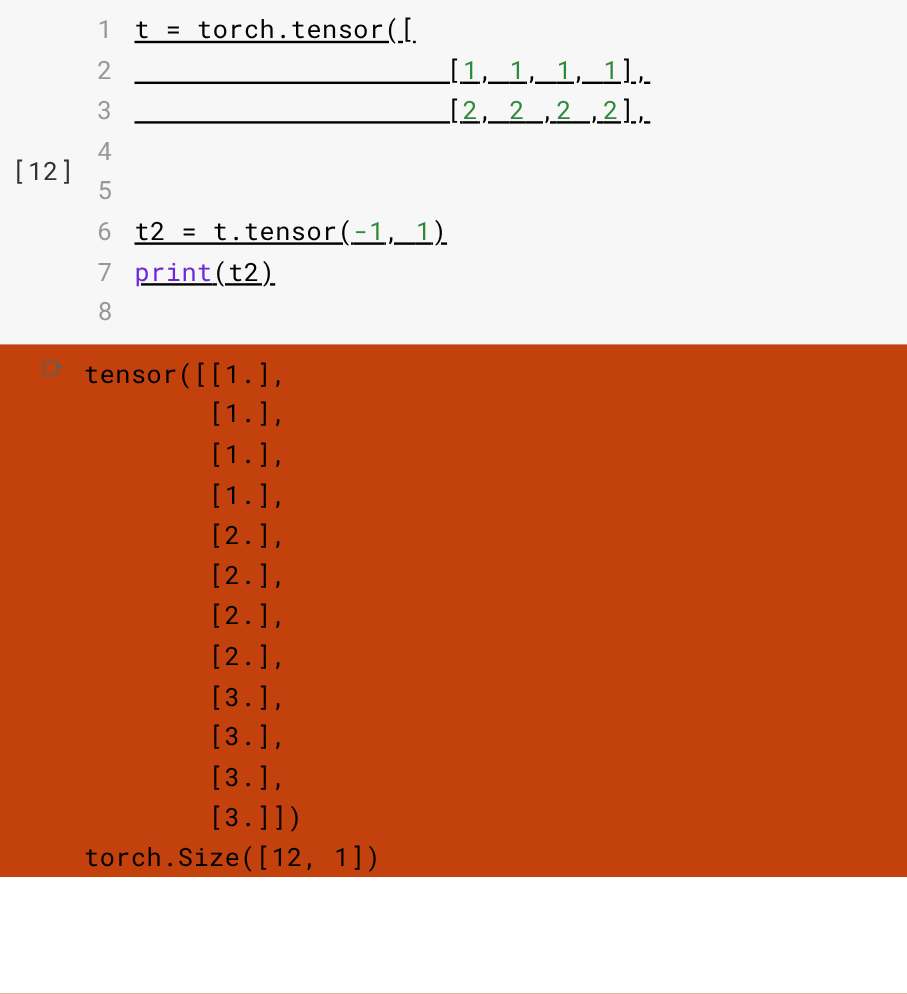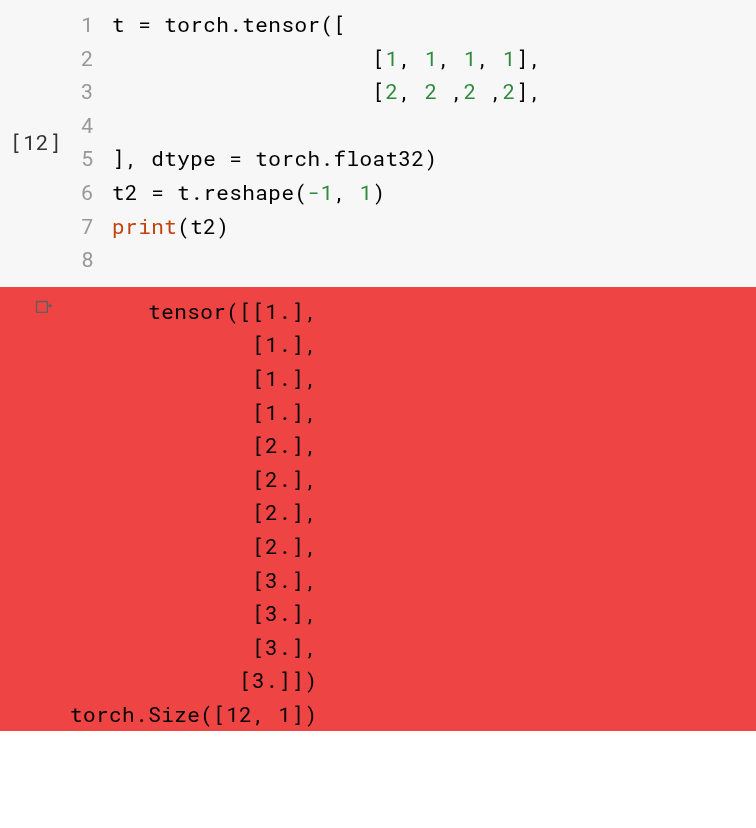--- a/index.html
+++ b/index.html
@@ -32,29 +32,29 @@
   }
   .code-area {
     display: flex;
     flex-direction: column;
   }
   .code-row {
     display: flex;
   }
   .code-line {
     white-space: pre;
+    text-decoration: underline;
   }
   .tok-num   { color: #2f8b3b; }
-  .tok-builtin { color: #c2410c; }
+  .tok-builtin { color: #6d28d9; }
   .cell-output {
     display: flex;
     align-items: flex-start;
     padding: 8px 10px 0 10px;
-    background: #ef4444;
-    text-align: right;
+    background: #c2410c;
   }
   .out-icon {
     width: 24px;
     padding-left: 24px;
     padding-right: 12px;
     padding-top: 4px;
     user-select: none;
   }
   .out-icon svg { display: block; }
   .out-text {
@@ -78,25 +78,24 @@
       </div>
       <div class="code-row">
         <div class="gutter">3</div>
         <div class="code-line"><span>                    [</span><span class="tok-num">2</span><span>, </span><span class="tok-num">2</span><span> ,</span><span class="tok-num">2</span><span> ,</span><span class="tok-num">2</span><span>],</span></div>
       </div>
       <div class="code-row">
         <div class="gutter">4</div>
       </div>
       <div class="code-row">
         <div class="gutter">5</div>
-        <div class="code-line"><span>], dtype = torch.float32)</span></div>
       </div>
       <div class="code-row">
         <div class="gutter">6</div>
-        <div class="code-line"><span>t2 = t.reshape(</span><span class="tok-num">-1</span><span>, </span><span class="tok-num">1</span><span>)</span></div>
+        <div class="code-line"><span>t2 = t.tensor(</span><span class="tok-num">-1</span><span>, </span><span class="tok-num">1</span><span>)</span></div>
       </div>
       <div class="code-row">
         <div class="gutter">7</div>
         <div class="code-line"><span class="tok-builtin">print</span><span>(t2)</span></div>
       </div>
       <div class="code-row">
         <div class="gutter">8</div>
       </div>
     </div>
 </div>

